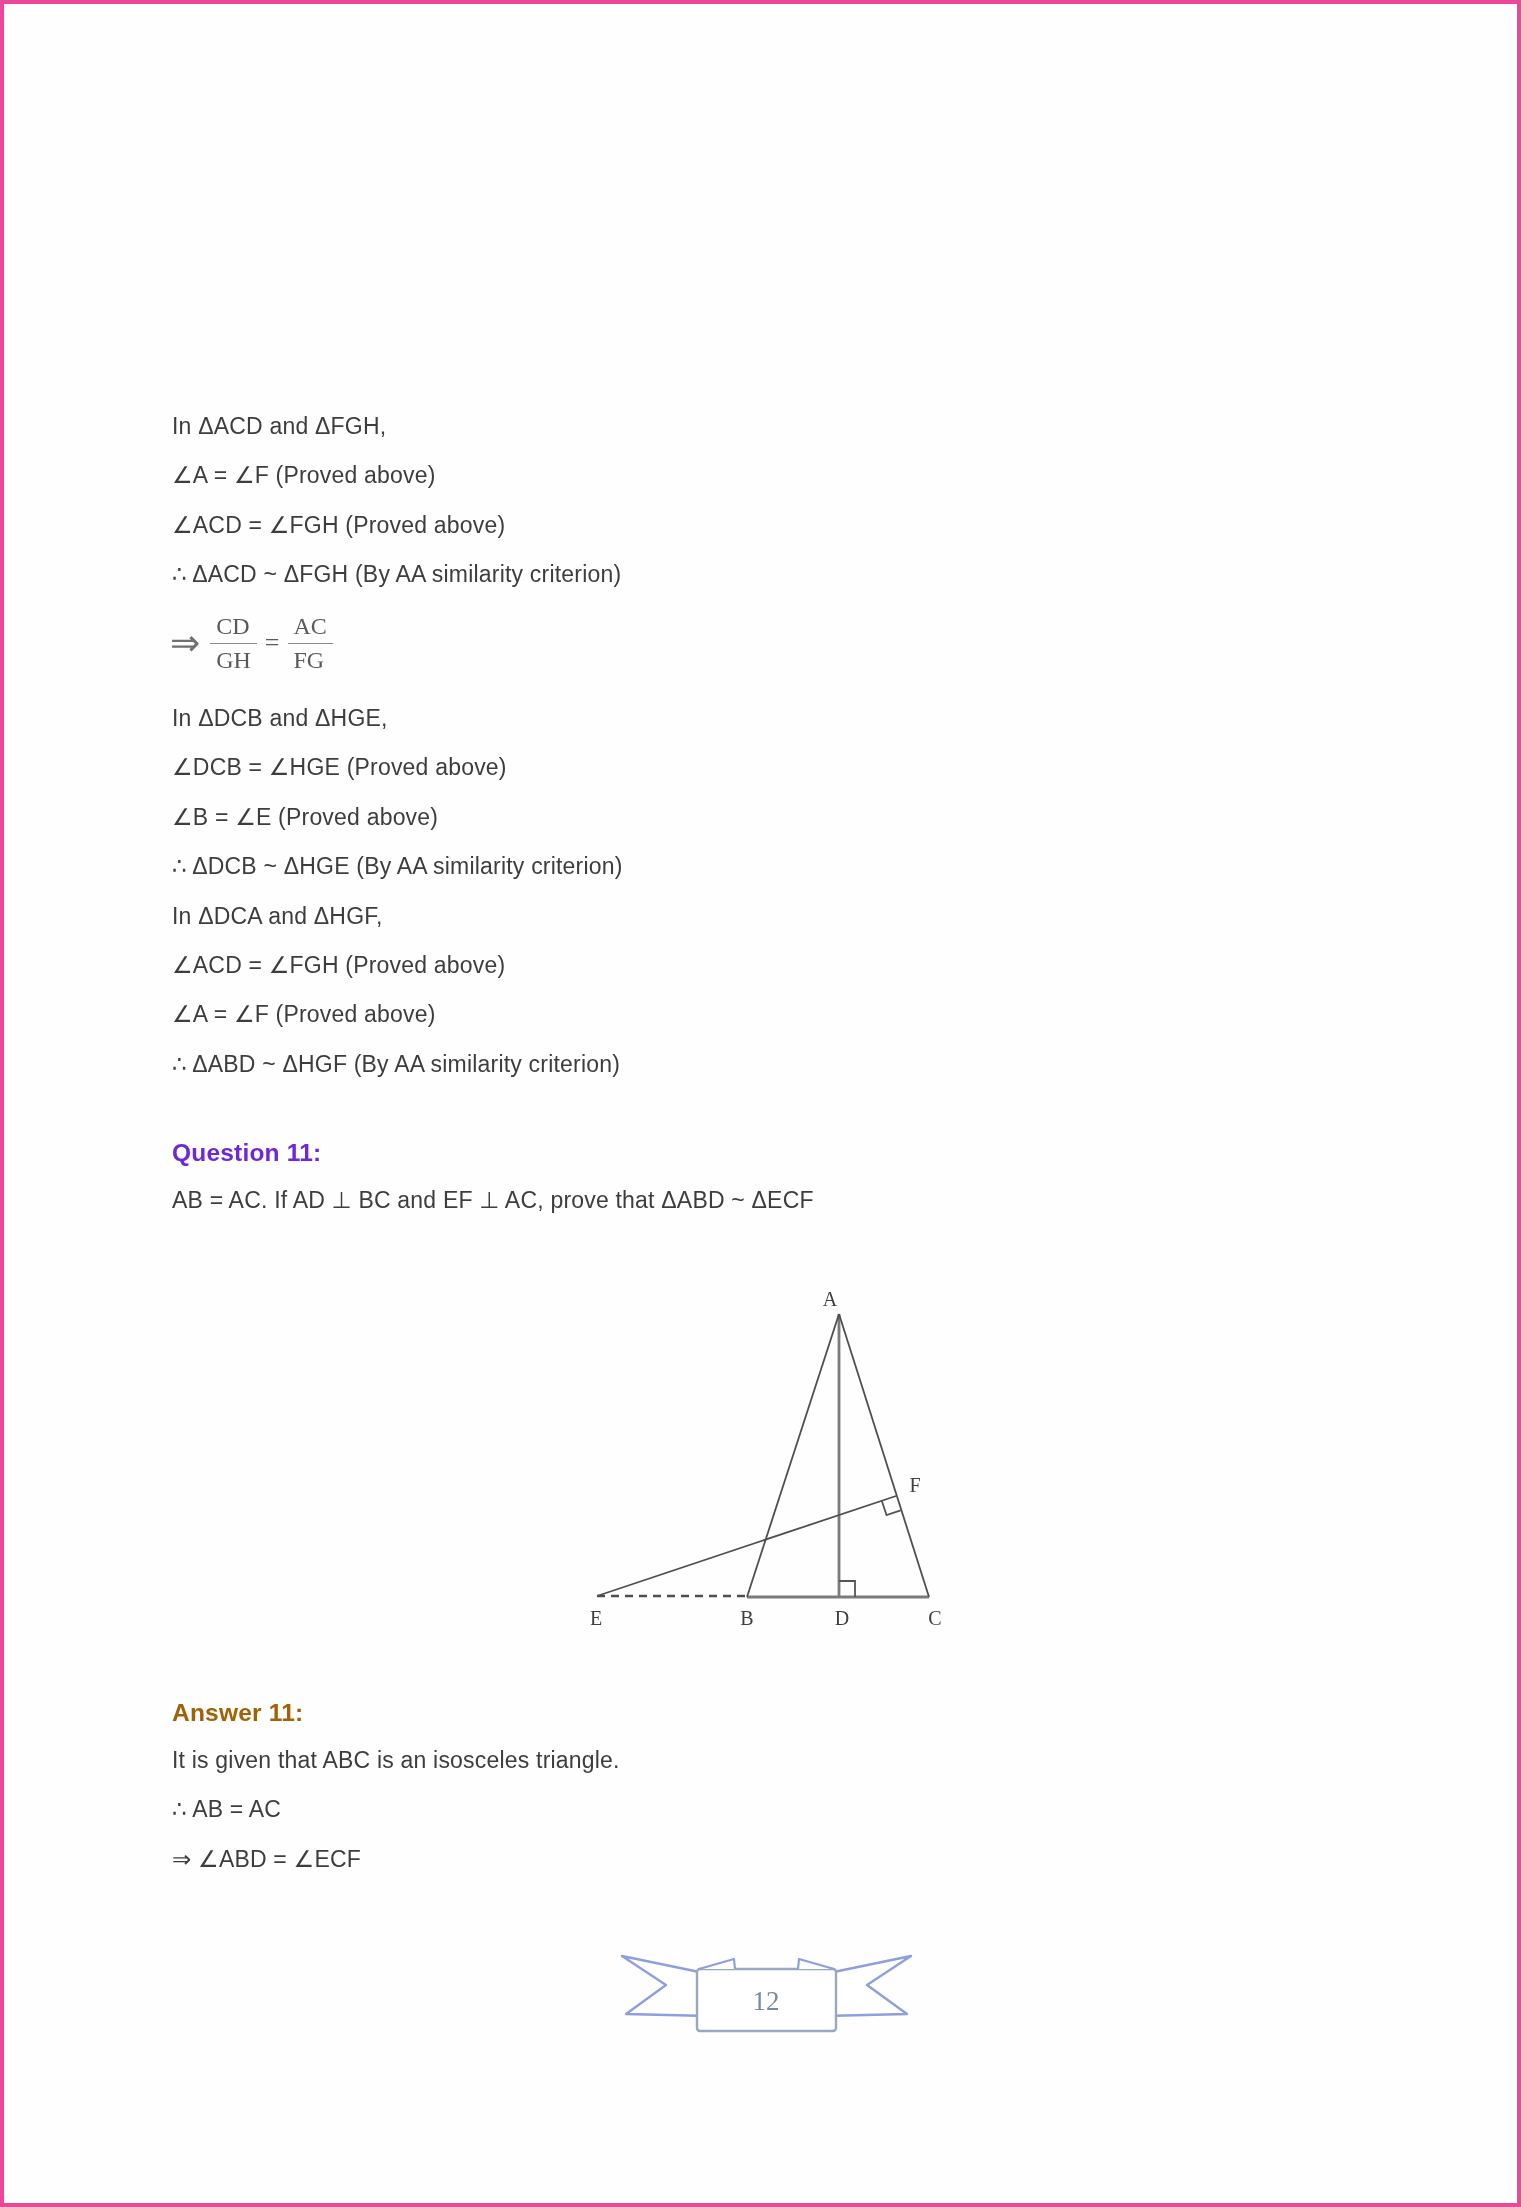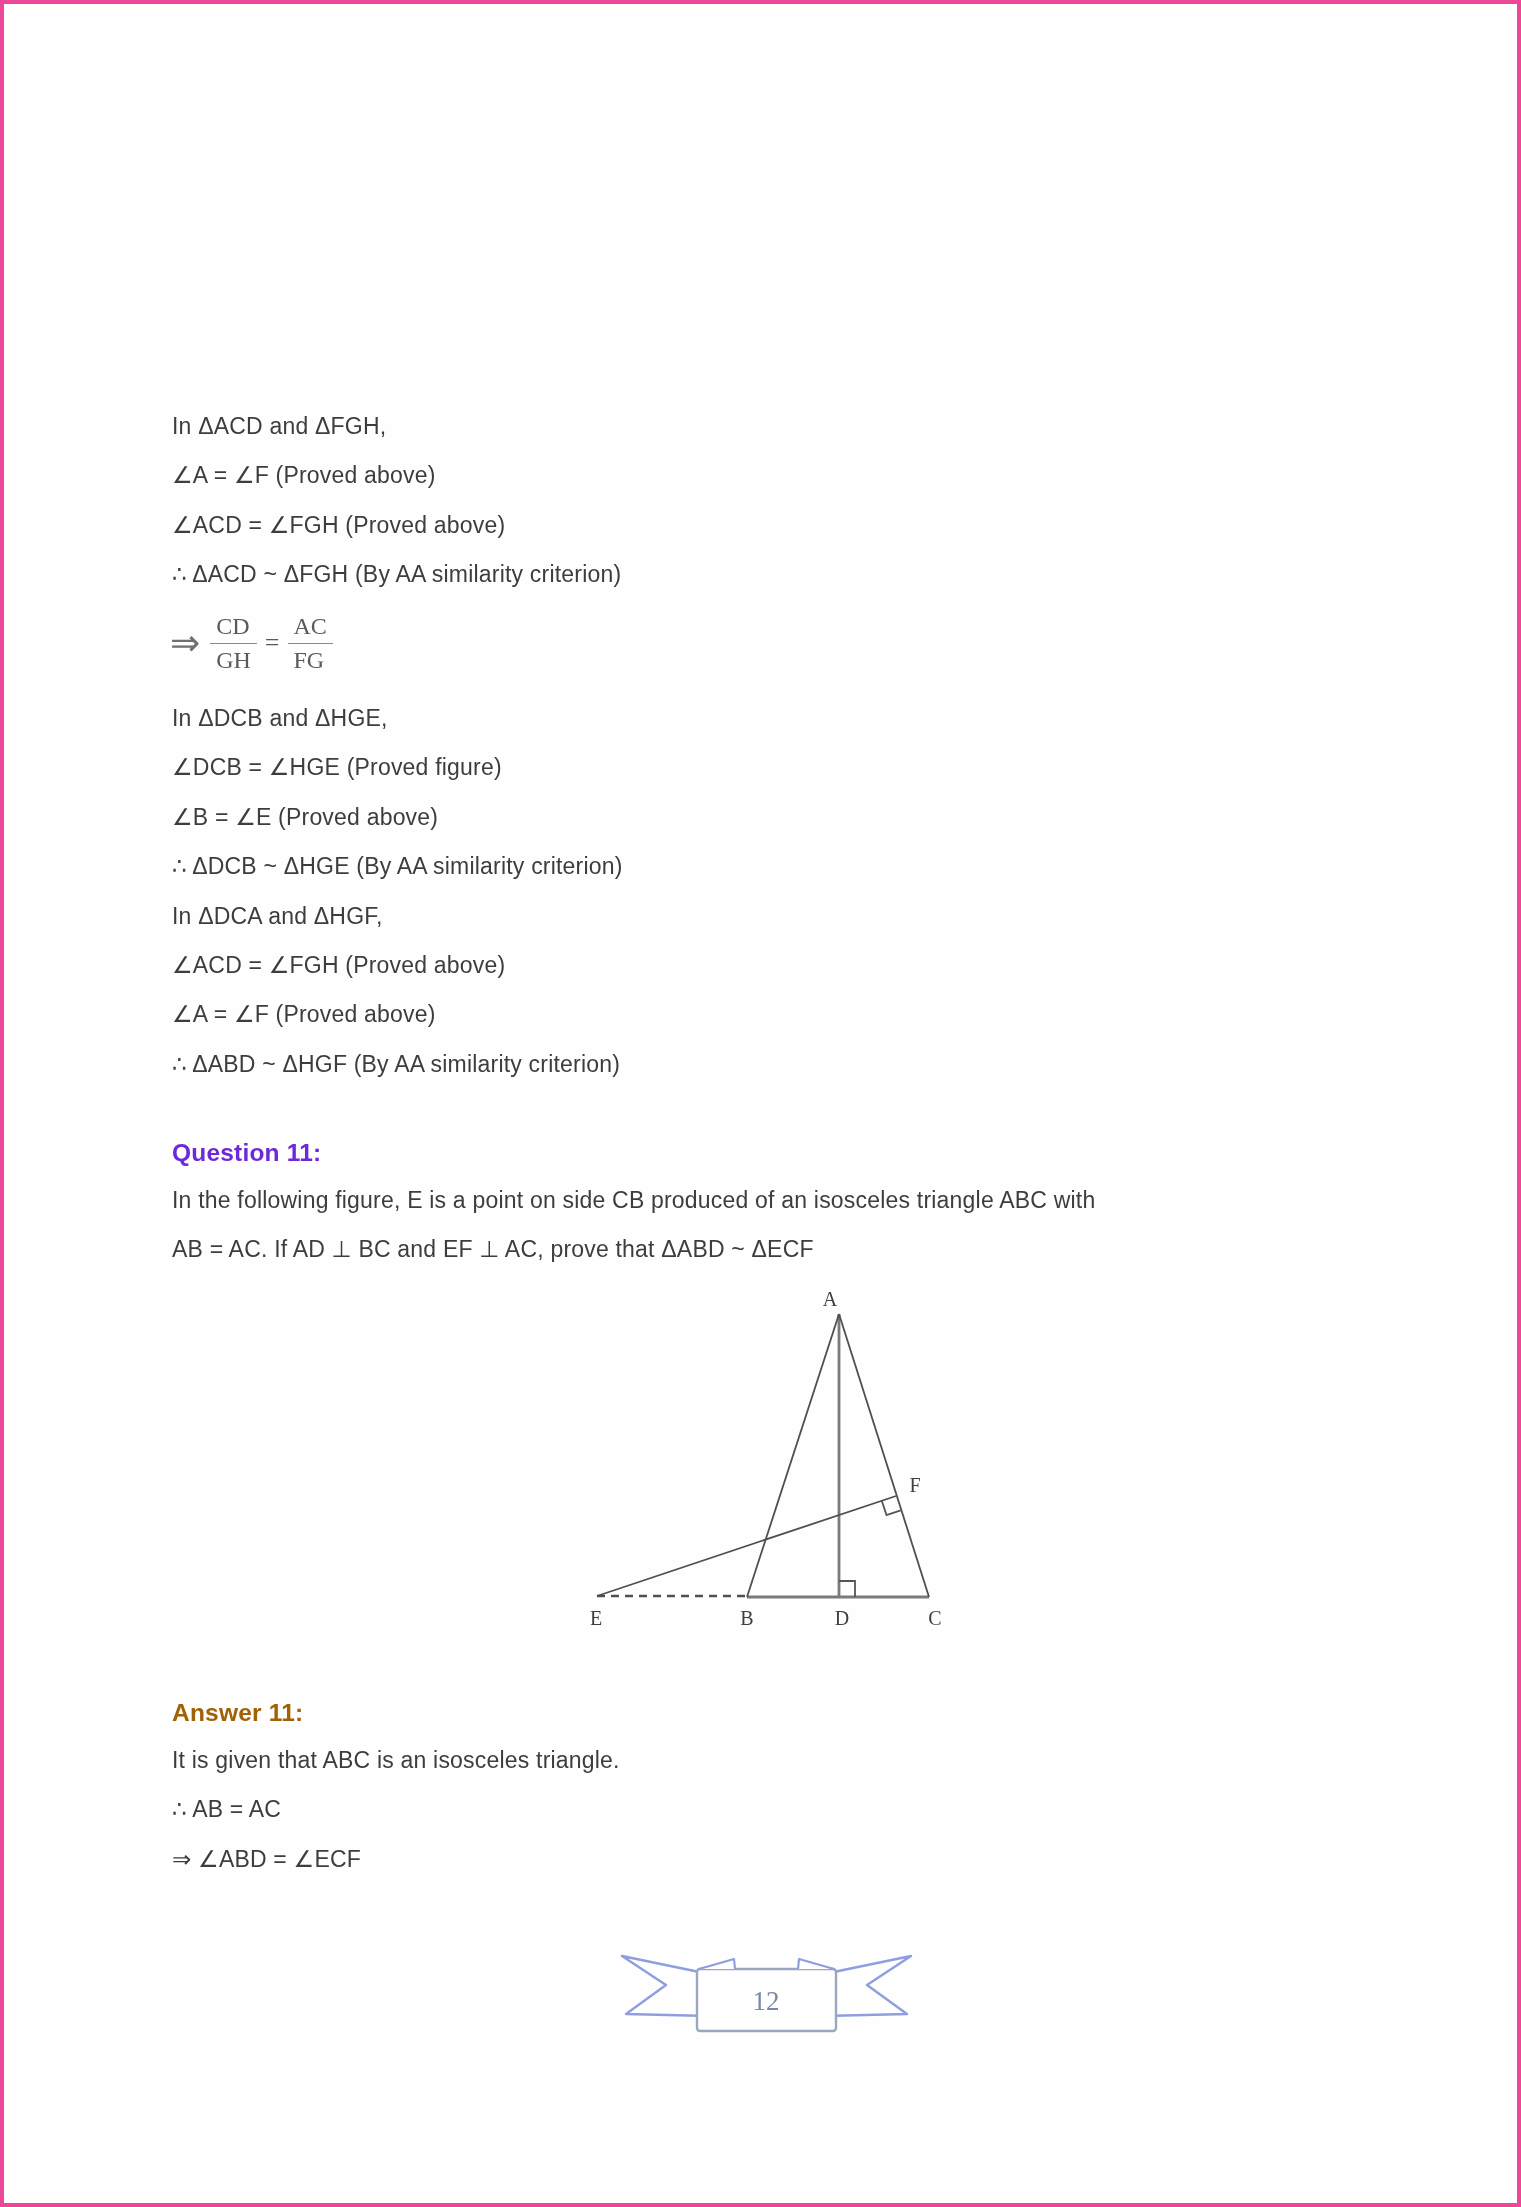--- a/index.html
+++ b/index.html
@@ -83,32 +83,31 @@
     </span>
     <span class="eq">=</span>
     <span class="frac">
       <span class="num">AC</span>
       <span class="den">FG</span>
     </span>
   </div>
 
   <div class="textblock" style="top:690px">
     <p>In ΔDCB and ΔHGE,</p>
-    <p>∠DCB = ∠HGE (Proved figure)</p>
+    <p>∠DCB = ∠HGE (Proved above)</p>
     <p>∠B = ∠E (Proved above)</p>
     <p>∴ ΔDCB ~ ΔHGE (By AA similarity criterion)</p>
     <p>In ΔDCA and ΔHGF,</p>
     <p>∠ACD = ∠FGH (Proved above)</p>
     <p>∠A = ∠F (Proved above)</p>
     <p>∴ ΔABD ~ ΔHGF (By AA similarity criterion)</p>
   </div>
 
   <div class="heading q-red" style="top:1135px">Question 11:</div>
   <div class="textblock" style="top:1172px">
-    <p>In the following figure, E is a point on side CB produced of an isosceles triangle ABC with</p>
     <p>AB = AC. If AD ⊥ BC and EF ⊥ AC, prove that ΔABD ~ ΔECF</p>
   </div>
 
   <svg id="triangle-figure" width="420" height="365" viewBox="0 0 420 365">
 
     <line x1="183" y1="313" x2="365" y2="313" stroke="#7a7a7a" stroke-width="2.8"></line>
 
     <line x1="275" y1="30" x2="275" y2="313" stroke="#7a7a7a" stroke-width="2.8"></line>
 
     <line x1="275" y1="30" x2="183" y2="313" stroke="#4f4f4f" stroke-width="1.8"></line>

